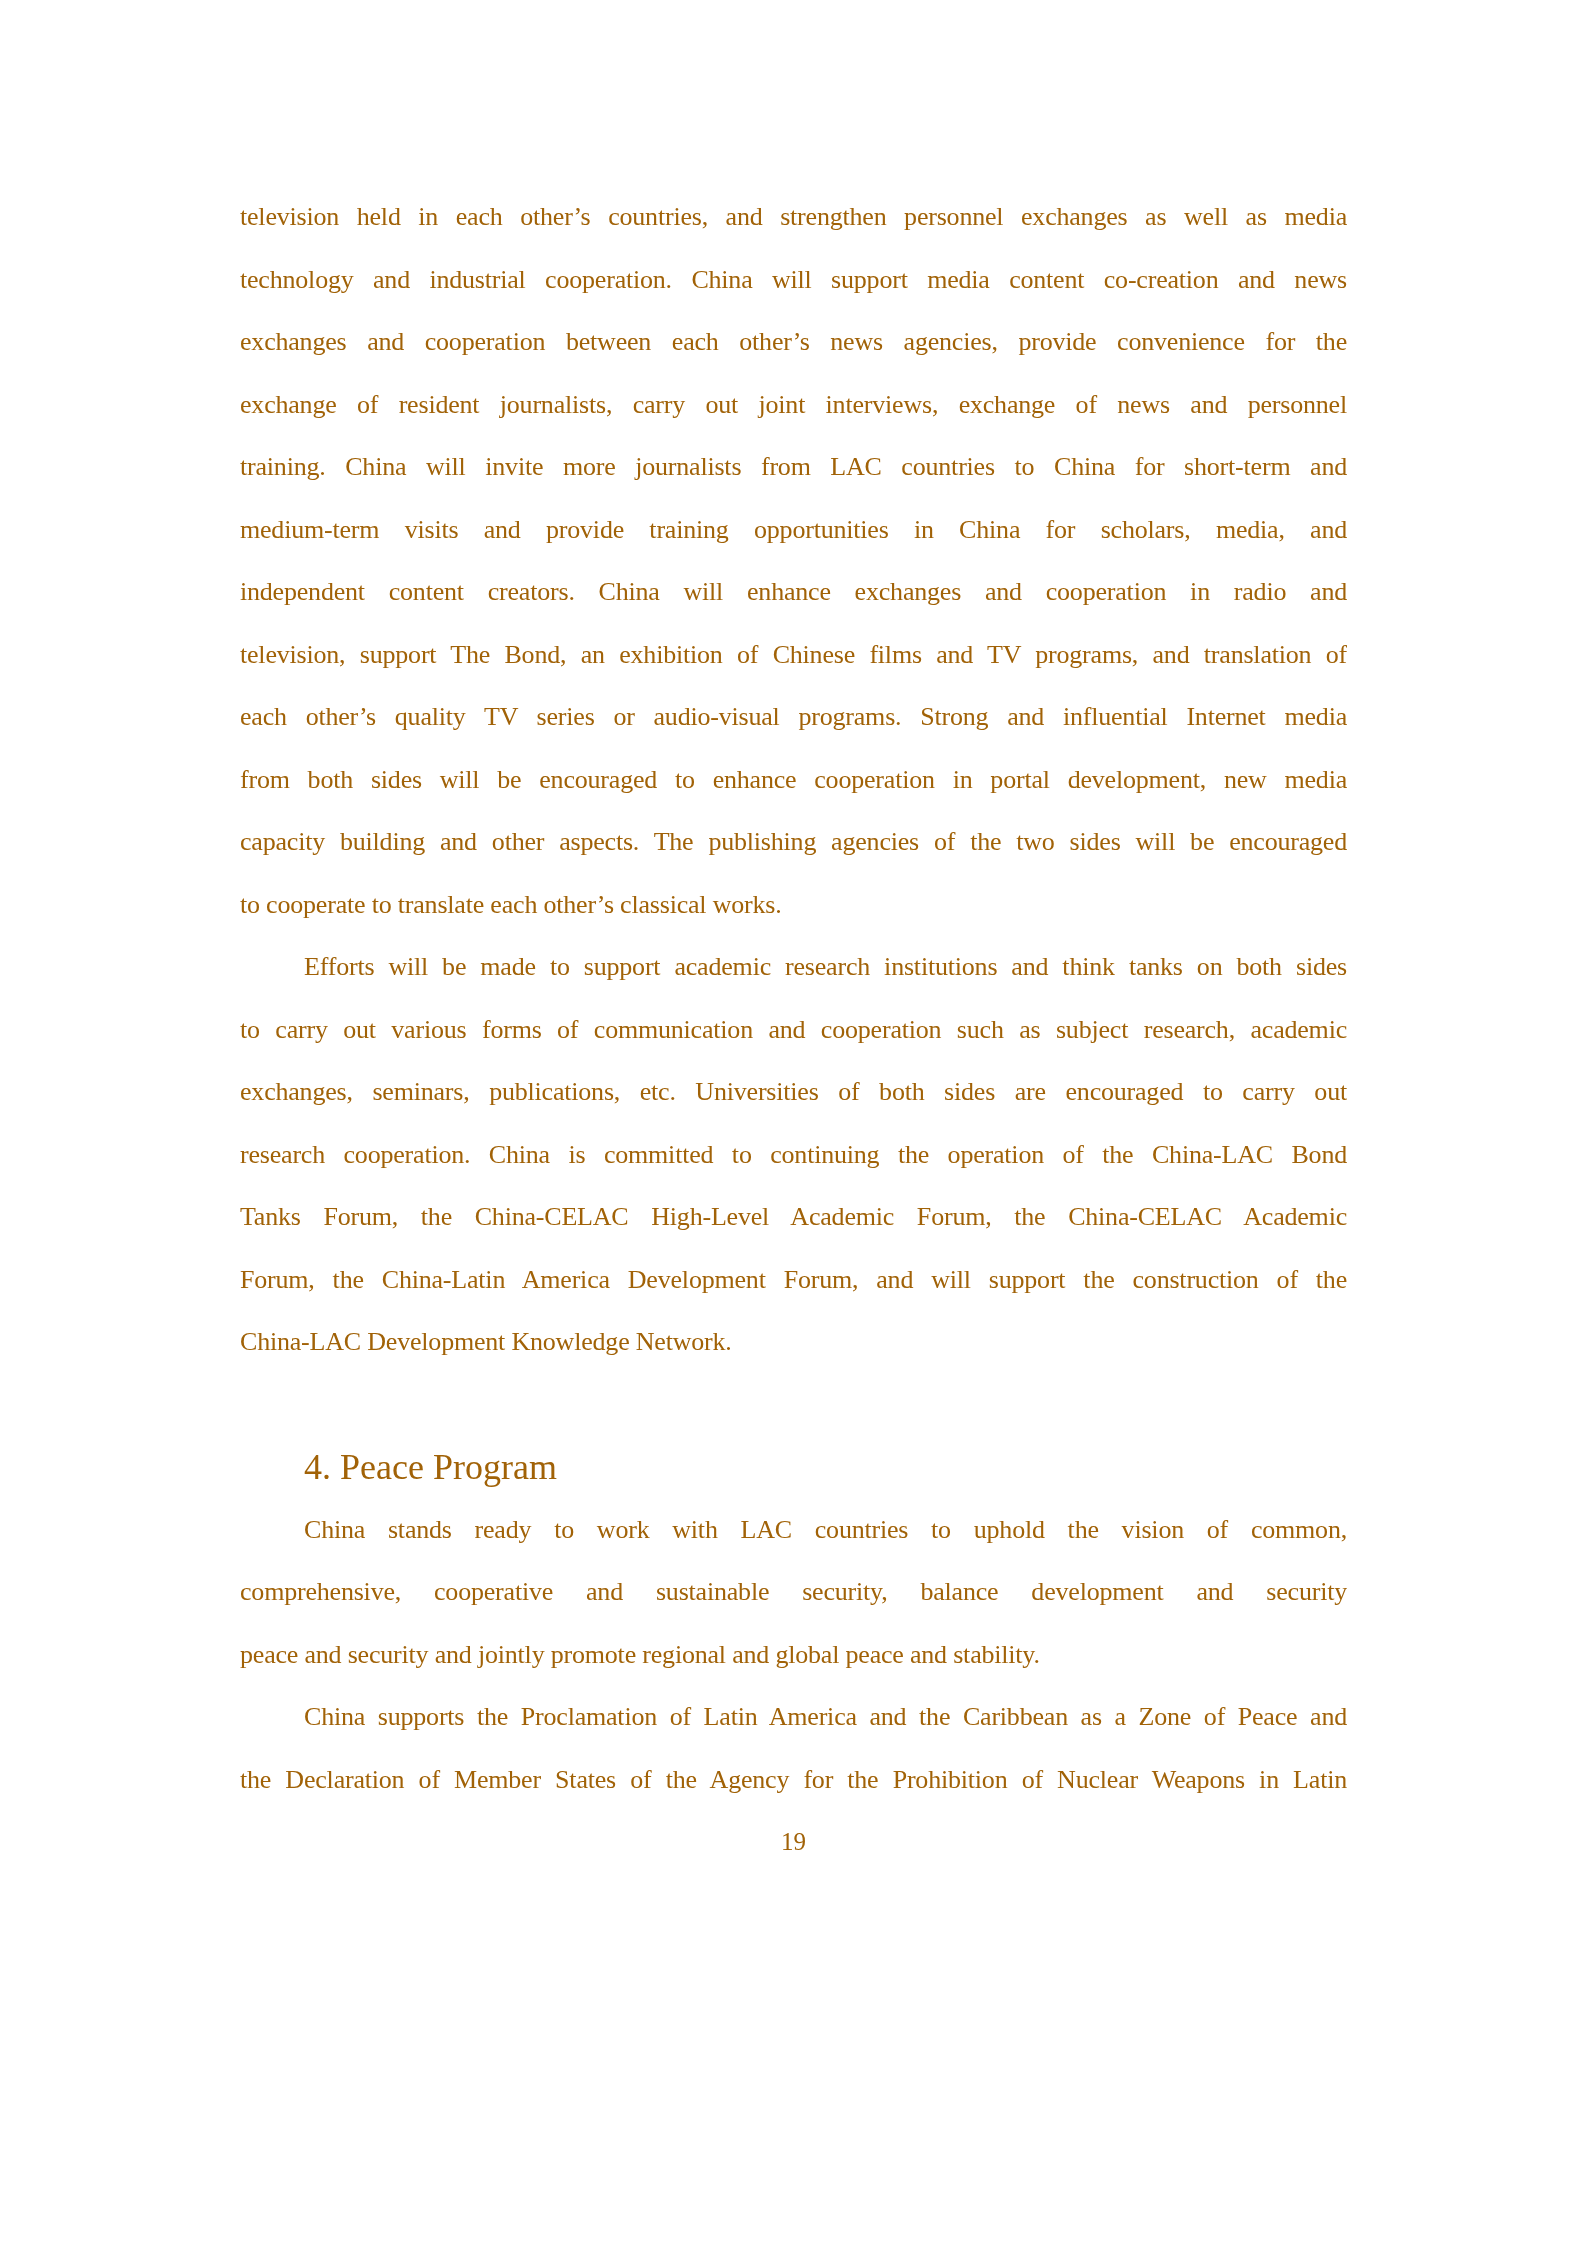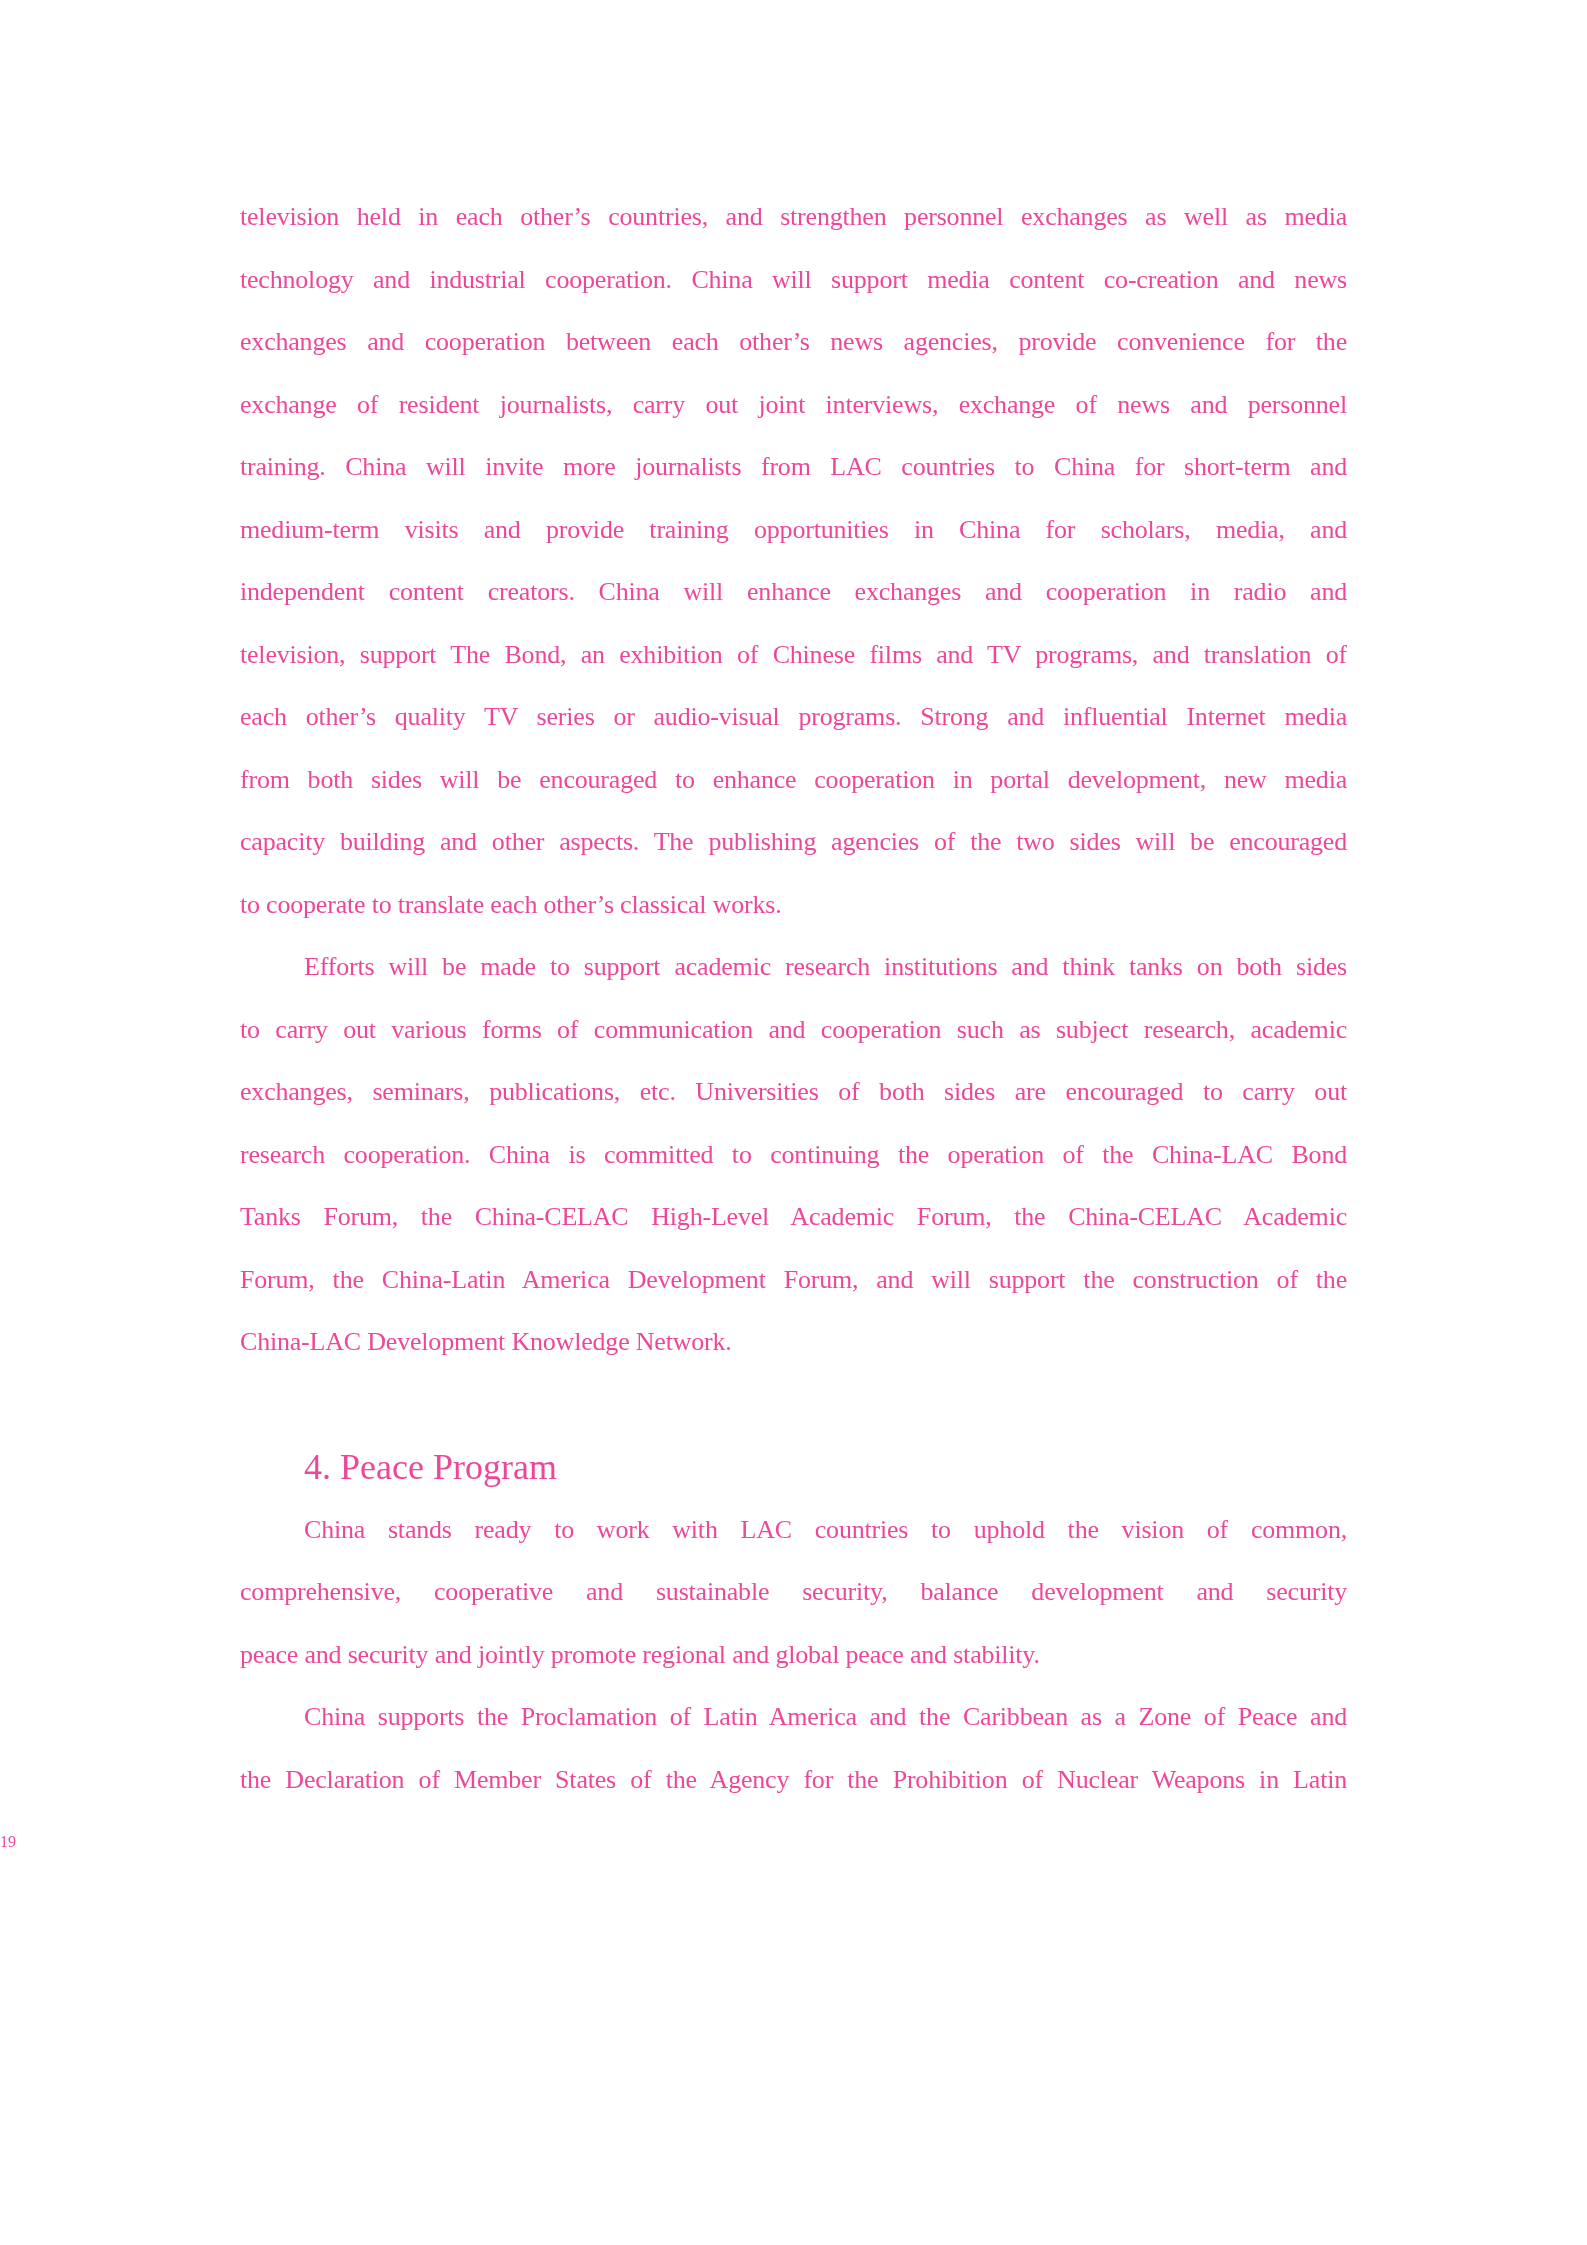--- a/index.html
+++ b/index.html
@@ -5,21 +5,21 @@
   html, body {
     margin: 0;
     padding: 0;
     background: #ffffff;
   }
   .doc-page {
     position: relative;
     width: 1587px;
     height: 2245px;
     background: #ffffff;
-    color: #ec4899;
+    color: #a16207;
     font-family: "Liberation Serif", "DejaVu Serif", serif;
     overflow: hidden;
   }
   .text-body {
     padding: 186px 240px 0 240px;
   }
   .block { margin: 0; }
   .line {
     height: 62.5px;
     line-height: 62.5px;
@@ -36,21 +36,22 @@
   }
   .heading-line {
     font-size: 36px;
     font-weight: normal;
     letter-spacing: 0;
   }
   .spacer-line { height: 62.5px; }
   .page-number-row {
     height: 62.5px;
     line-height: 62.5px;
-    font-size: 16px;
+    text-align: center;
+    font-size: 25px;
   }
 </style>
 </head>
 <body>
 
 <div class="doc-page">
   <div class="text-body" id="blocks-host">
       <div class="block">
         <div class="line j">television held in each other’s countries, and strengthen personnel exchanges as well as media</div>
         <div class="line j">technology and industrial cooperation. China will support media content co-creation and news</div>

